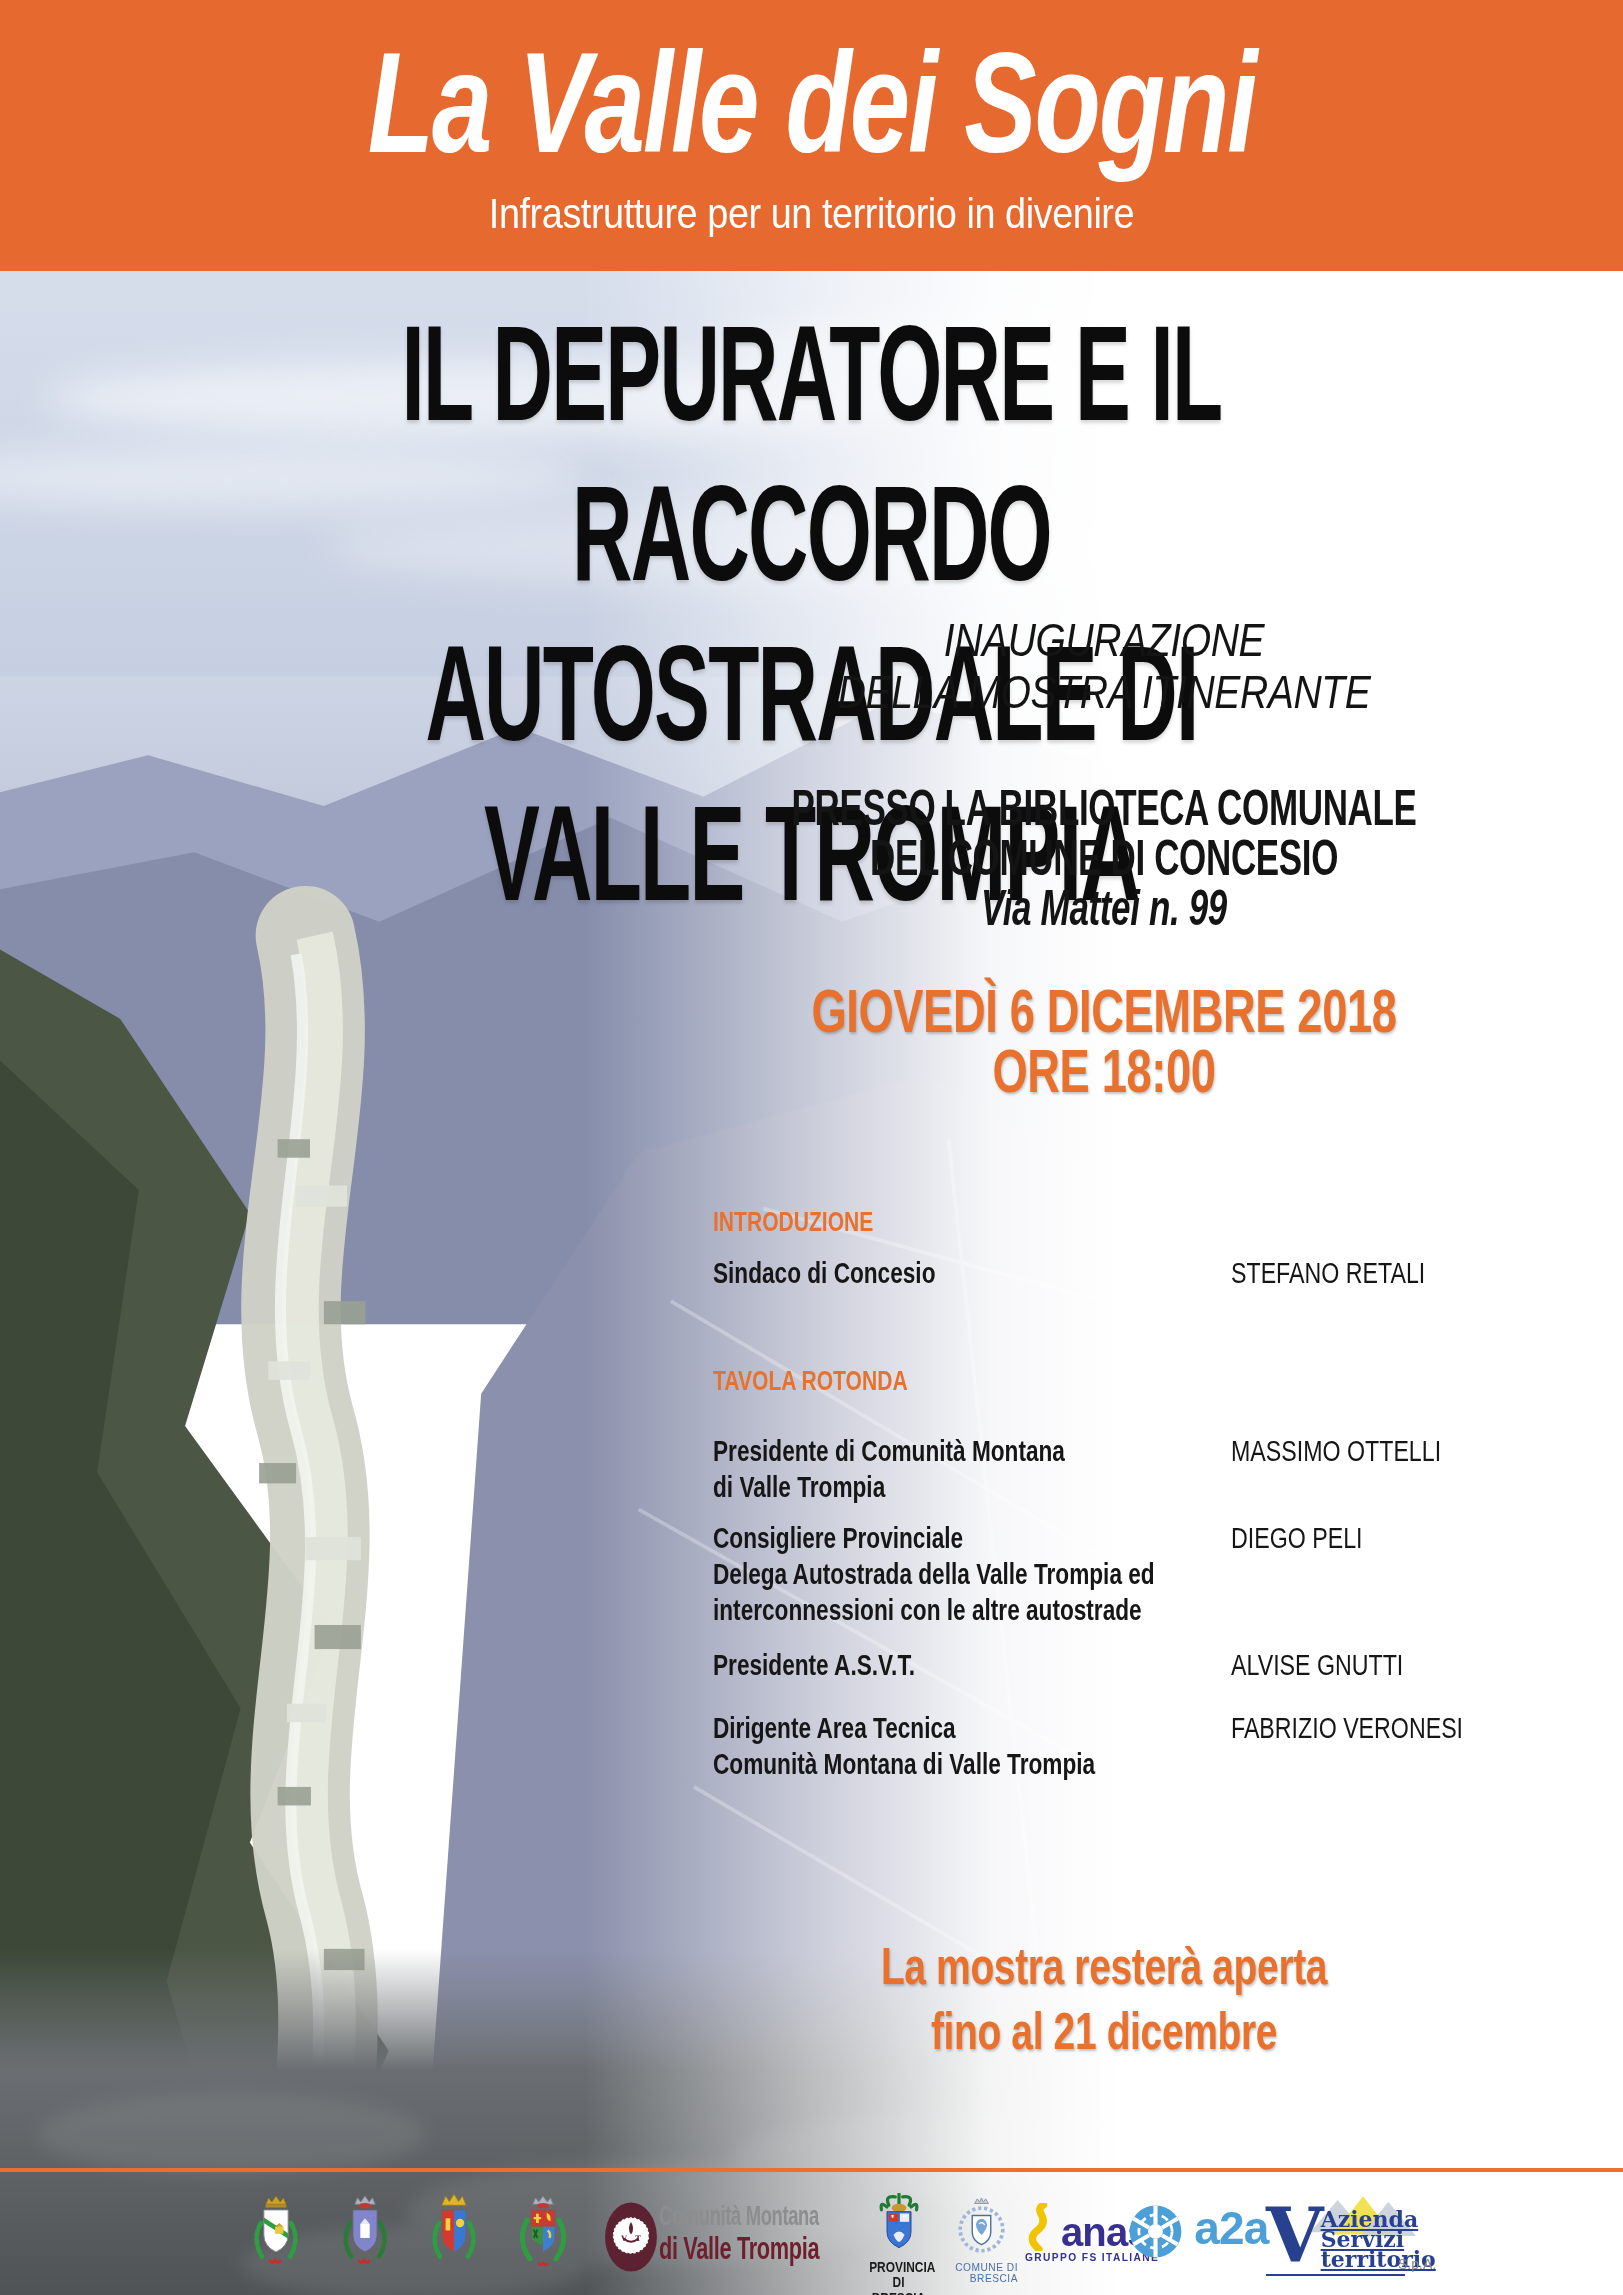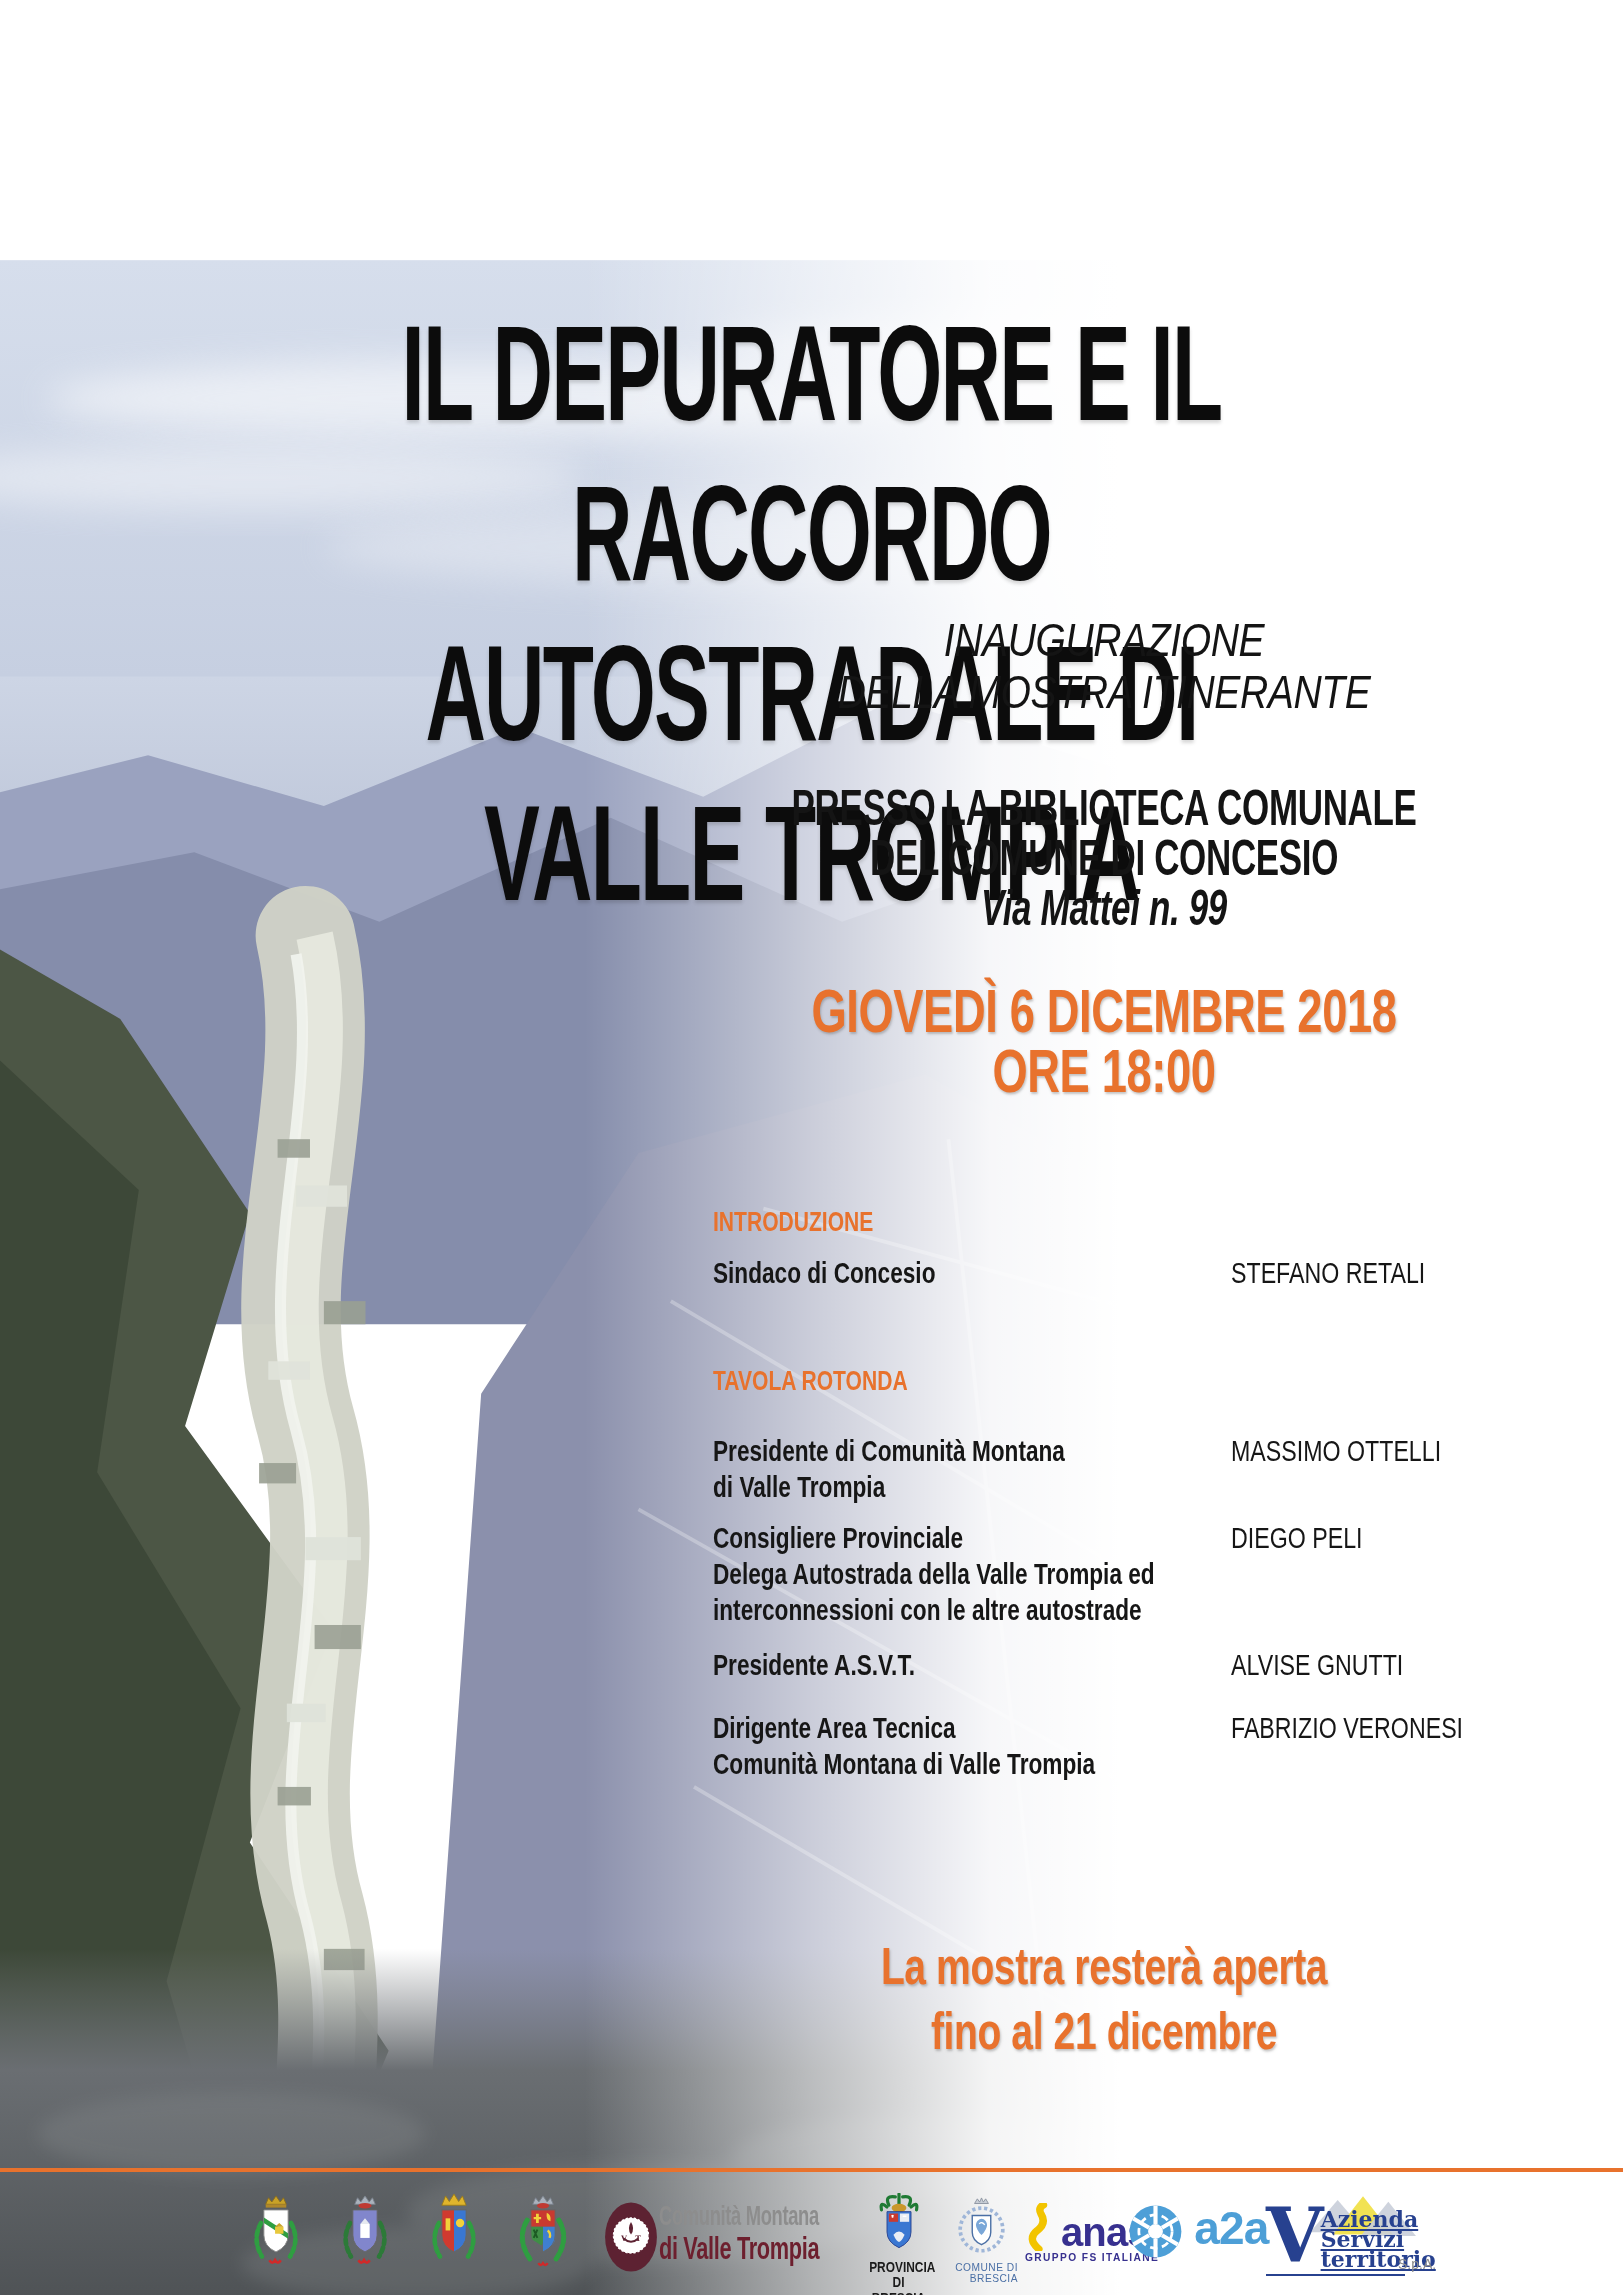--- a/index.html
+++ b/index.html
@@ -142,20 +142,24 @@
       <g fill="#9ca0a2" opacity=".2" filter="url(#soft2)">
         <ellipse cx="500" cy="4050" rx="420" ry="90"></ellipse>
           <ellipse cx="1400" cy="4220" rx="520" ry="110"></ellipse>
         <ellipse cx="900" cy="4330" rx="380" ry="80"></ellipse>
           <ellipse cx="2000" cy="4100" rx="420" ry="90"></ellipse>
       </g>
     </svg>
   </div>
   <div class="white-fade"></div>
 
+  <div class="header" style="background:#e6692f;">
+    <div class="h-title">La Valle dei Sogni</div>
+    <div class="h-sub">Infrastrutture per un territorio in divenire</div>
+  </div>
 
   <div class="main-title">
     <div>IL DEPURATORE E IL RACCORDO</div>
     <div>AUTOSTRADALE DI VALLE TROMPIA</div>
   </div>
 
   <div class="col inaug">
     <div>INAUGURAZIONE</div>
     <div>DELLA MOSTRA ITINERANTE</div>
   </div>

